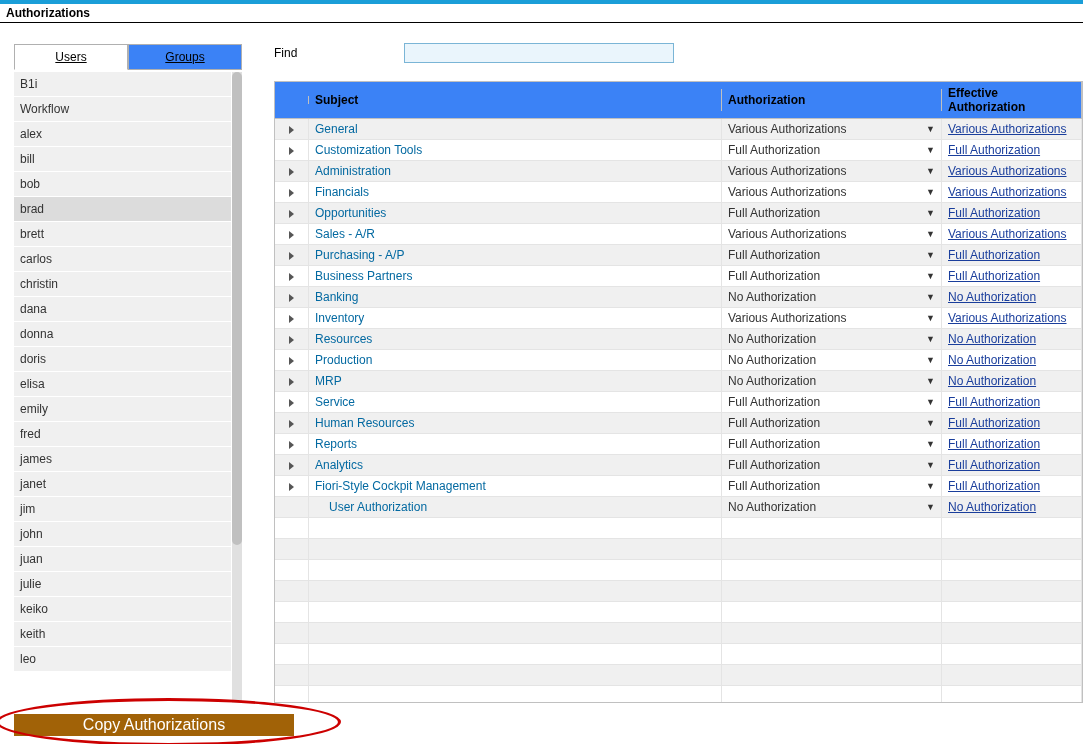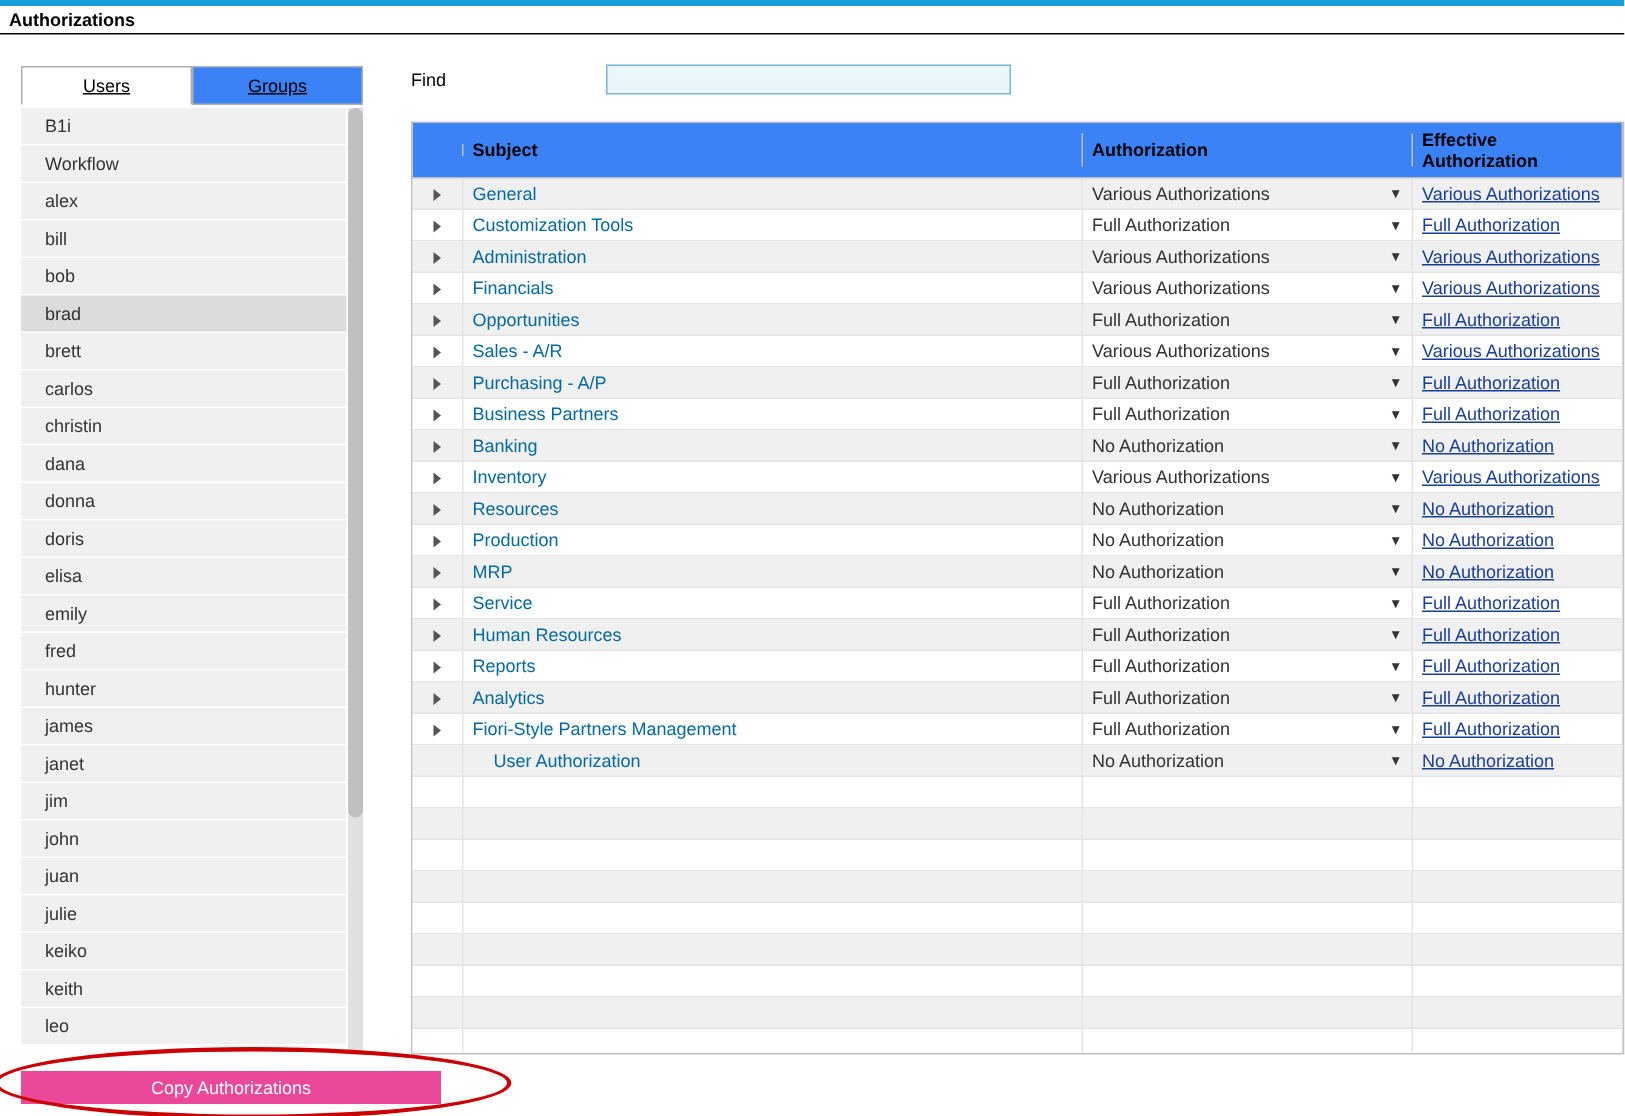--- a/index.html
+++ b/index.html
@@ -57,21 +57,21 @@
     display: flex;
     flex: 1;
     margin-top: 2px;
     height: 580px;
   }
   .user-list {
     flex: 1;
     overflow-y: hidden;
   }
   .user-item {
-    padding: 5px 16px;
+    padding: 5px 6px;
     border-bottom: 1px solid #fff;
     background: #f0f0f0;
     cursor: pointer;
     color: #333;
   }
   .user-item.selected {
     background: #dcdcdc;
   }
   .user-scroll {
     width: 10px;
@@ -178,25 +178,25 @@
     vertical-align: middle;
   }
   .bottom-bar {
     position: absolute;
     bottom: 8px;
     left: 14px;
   }
   .copy-btn {
     width: 280px;
     height: 22px;
-    background: #ec4899;
+    background: #a16207;
     color: #fff;
     border: none;
     font-family: inherit;
-    font-size: 12px;
+    font-size: 16px;
     cursor: pointer;
     text-align: center;
   }
   .red-circle {
     position: absolute;
     bottom: -2px;
     left: -4px;
     width: 345px;
     height: 48px;
     border: 3px solid #c00;
@@ -226,21 +226,20 @@
           <div class="user-item selected">brad</div>
           <div class="user-item">brett</div>
           <div class="user-item">carlos</div>
           <div class="user-item">christin</div>
           <div class="user-item">dana</div>
           <div class="user-item">donna</div>
           <div class="user-item">doris</div>
           <div class="user-item">elisa</div>
           <div class="user-item">emily</div>
           <div class="user-item">fred</div>
-          <div class="user-item">hunter</div>
           <div class="user-item">james</div>
           <div class="user-item">janet</div>
           <div class="user-item">jim</div>
           <div class="user-item">john</div>
           <div class="user-item">juan</div>
           <div class="user-item">julie</div>
           <div class="user-item">keiko</div>
           <div class="user-item">keith</div>
           <div class="user-item">leo</div>
         </div>
@@ -360,21 +359,21 @@
             <div class="cell col-eff">Full Authorization</div>
           </div>
           <div class="grid-row">
             <div class="cell col-expand"><span class="expand-icon"></span></div>
             <div class="cell col-subject">Analytics</div>
             <div class="cell col-auth">Full Authorization<span class="auth-arrow">▼</span></div>
             <div class="cell col-eff">Full Authorization</div>
           </div>
           <div class="grid-row">
             <div class="cell col-expand"><span class="expand-icon"></span></div>
-            <div class="cell col-subject">Fiori-Style Partners Management</div>
+            <div class="cell col-subject">Fiori-Style Cockpit Management</div>
             <div class="cell col-auth">Full Authorization<span class="auth-arrow">▼</span></div>
             <div class="cell col-eff">Full Authorization</div>
           </div>
           <div class="grid-row">
             <div class="cell col-expand"></div>
             <div class="cell col-subject" style="padding-left: 20px;">User Authorization</div>
             <div class="cell col-auth">No Authorization<span class="auth-arrow">▼</span></div>
             <div class="cell col-eff">No Authorization</div>
           </div>
           <div class="grid-row empty">

